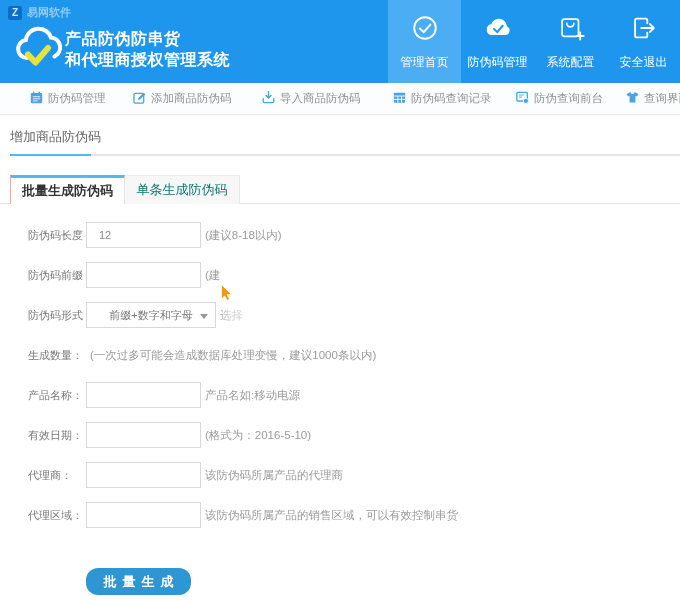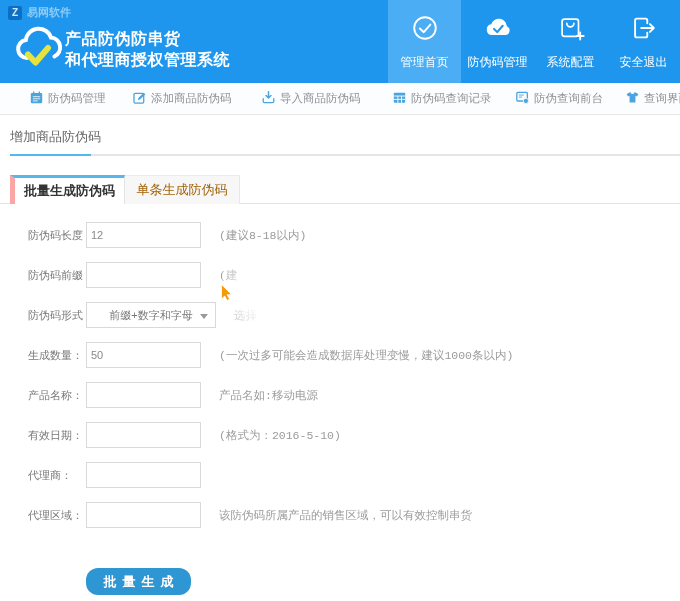--- a/index.html
+++ b/index.html
@@ -28,36 +28,36 @@
 
   
   .page-title { margin:13px 0 0 10px; font-size:13px; color:#666; }
   .title-rule { position:relative; margin:8px 0 0 10px; height:2px; background:#e5e5e5; }
   .title-rule .accent { position:absolute; left:0; top:0; width:81px; height:2px; background:#55b7ee; }
 
   
   .tabs { position:relative; margin-top:19px; padding-left:10px; height:29px; display:flex; }
   .tabs::after { content:""; position:absolute; left:0; right:0; bottom:0; height:1px; background:#e3e3e3; }
   .tab { width:115px; display:flex; align-items:center; justify-content:center; font-size:13px; cursor:pointer; position:relative; z-index:1; }
-  .tab.active { background:#fff; border-top:3px solid #55b7ee; border-left:5px solid #fca5a5;
+  .tab.active { background:#fff; border-top:3px solid #55b7ee; border-left:1px solid #fca5a5;
     border-right:1px solid #e3e3e3; font-weight:bold; color:#333; }
-  .tab.inactive { background:#f7f7f7; border-top:1px solid #ebebeb; border-right:1px solid #e8e8e8; color:#a16207; }
+  .tab.inactive { background:#f7f7f7; border-top:1px solid #ebebeb; border-right:1px solid #e8e8e8; color:#0f766e; }
 
   
   .form { margin-top:18px; }
   .form-row { display:flex; align-items:center; height:26px; margin-bottom:14px; }
   .form-label { width:57px; margin-left:28px; margin-right:1px; font-size:11px; color:#787878; white-space:nowrap; flex-shrink:0; }
   .form-input { width:115px; height:26px; border:1px solid #d9d9d9; background:#fff;
-    padding:0 4px; font-size:11px; color:#888; outline:none; flex-shrink:0;
+    padding:0 12px; font-size:11px; color:#888; outline:none; flex-shrink:0;
     font-family:"Liberation Sans","DejaVu Sans",sans-serif; }
   .select-box { position:relative; width:130px; height:26px; border:1px solid #d9d9d9; background:#fff;
     display:flex; align-items:center; justify-content:center; font-size:11px; color:#777; cursor:pointer; flex-shrink:0; }
   .select-box .caret { position:absolute; right:7px; top:11px; width:0; height:0;
     border-left:4px solid transparent; border-right:4px solid transparent; border-top:5px solid #999; }
-  .form-hint { margin-left:18px; font-size:11.5px; color:#9b9b9b; white-space:nowrap;font-family:Liberation Mono, monospace; }
+  .form-hint { margin-left:4px; font-size:11.5px; color:#9b9b9b; white-space:nowrap; }
   .submit-btn { margin:26px 0 0 86px; width:105px; height:27px; background:#2e97d3; border:none; border-radius:12px;
     color:#fff; font-size:13px; font-weight:bold; letter-spacing:6px; text-indent:6px; cursor:pointer;
     font-family:"Liberation Sans","DejaVu Sans",sans-serif; }
 
   
   .smudge { position:absolute; left:222px; top:242px; width:180px; height:108px; z-index:5; pointer-events:none;
     background: radial-gradient(ellipse 95px 58px at 40% 50%, rgba(255,255,255,1) 42%, rgba(255,255,255,0) 100%),
                 radial-gradient(ellipse 105px 62px at 62% 45%, rgba(255,255,255,0.96) 35%, rgba(255,255,255,0) 100%); }
   .cursor { position:absolute; left:220px; top:284px; z-index:6; }
 </style>
@@ -213,39 +213,39 @@
       <label class="form-label">防伪码形式：</label>
       <div class="select-box">
         <span>前缀+数字和字母</span>
         <span class="caret"></span>
       </div>
       <span class="form-hint">选择</span>
     </div>
 
     <div class="form-row">
       <label class="form-label">生成数量：</label>
-      <input class="form-input" value="50" style="">
       <span class="form-hint">(一次过多可能会造成数据库处理变慢，建议1000条以内)</span>
     </div>
 
     <div class="form-row">
       <label class="form-label">产品名称：</label>
       <input class="form-input" value="" style="">
       <span class="form-hint">产品名如:移动电源</span>
     </div>
 
     <div class="form-row">
       <label class="form-label">有效日期：</label>
       <input class="form-input" value="" style="">
       <span class="form-hint">(格式为：2016-5-10)</span>
     </div>
 
     <div class="form-row">
       <label class="form-label">代理商：</label>
       <input class="form-input" value="" style="">
+      <span class="form-hint">该防伪码所属产品的代理商</span>
     </div>
 
     <div class="form-row">
       <label class="form-label">代理区域：</label>
       <input class="form-input" value="" style="">
       <span class="form-hint">该防伪码所属产品的销售区域，可以有效控制串货</span>
     </div>
 
     <button class="submit-btn">批量生成</button>
   </div>

